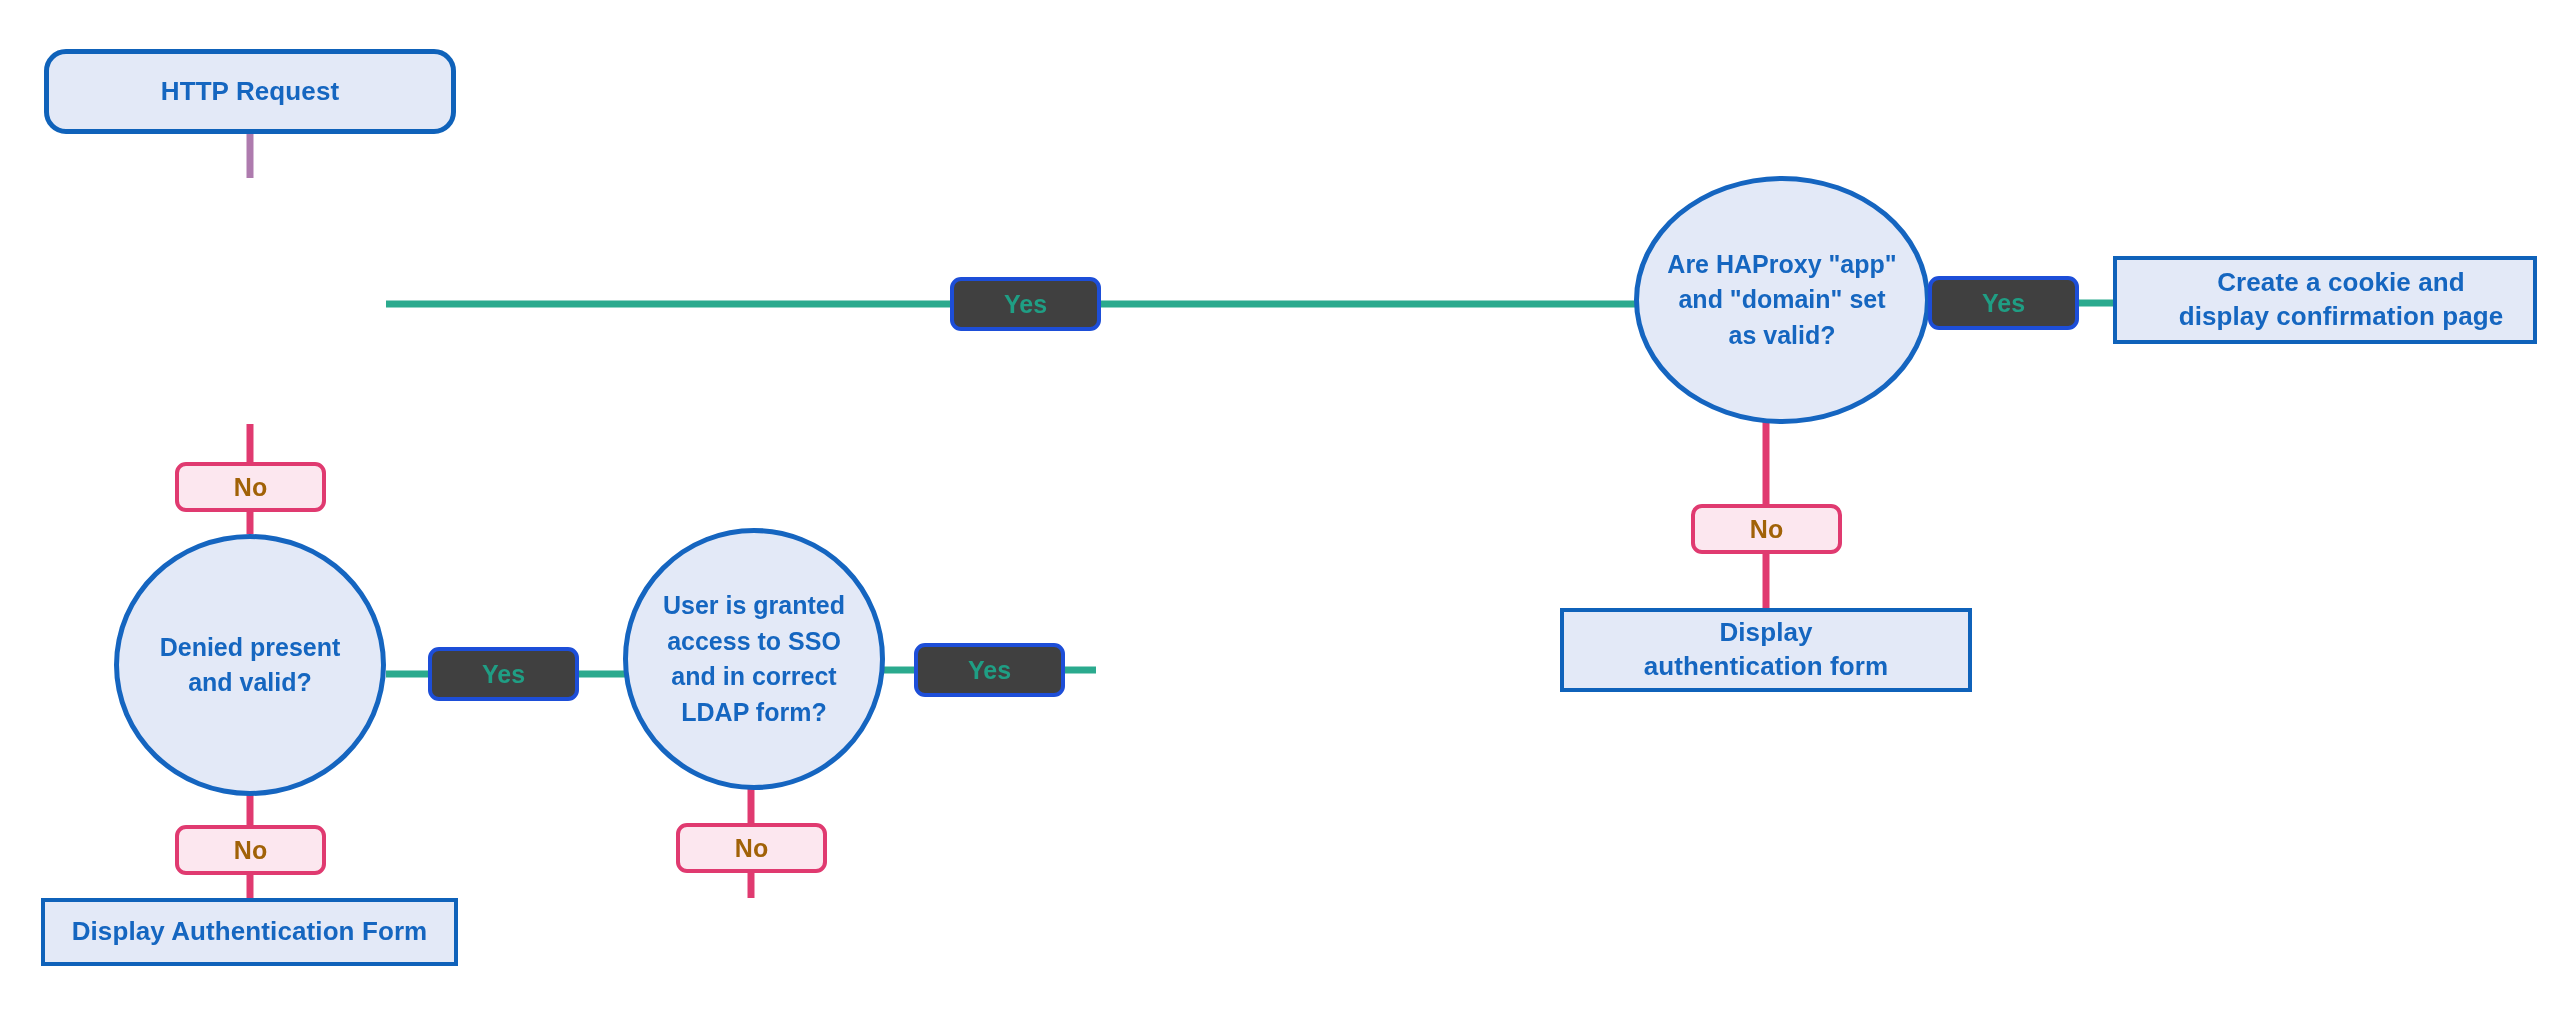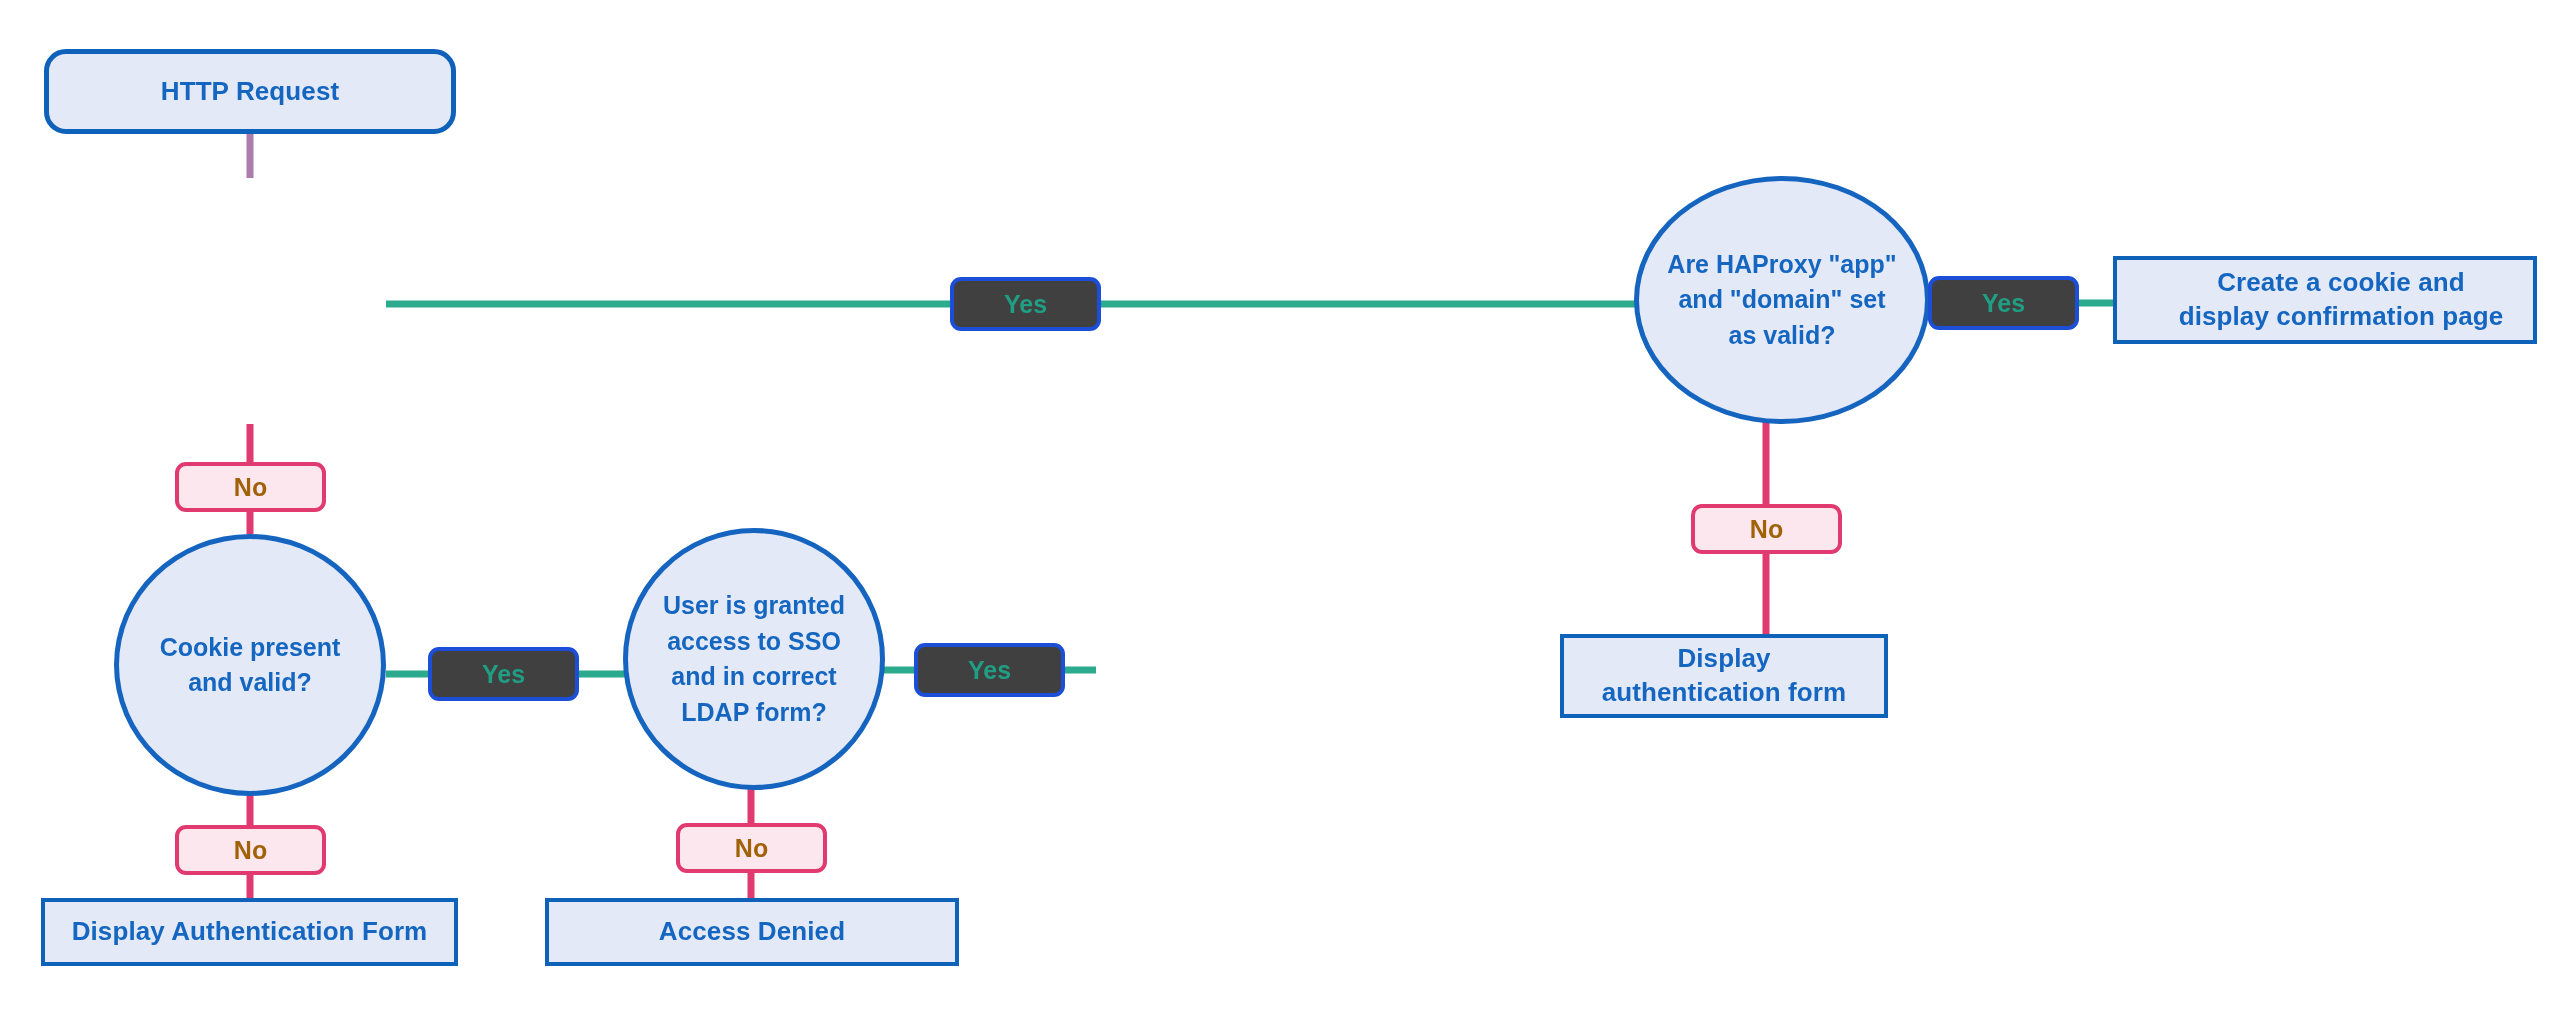--- a/index.html
+++ b/index.html
@@ -116,38 +116,37 @@
     <line x1="1928" y1="303" x2="1944" y2="303" stroke="#2BAA8E" stroke-width="7"></line>
     <line x1="2078" y1="303" x2="2113" y2="303" stroke="#2BAA8E" stroke-width="7"></line>
 
     <line x1="1766" y1="420" x2="1766" y2="504" stroke="#E03A70" stroke-width="7"></line>
     <line x1="1766" y1="554" x2="1766" y2="635" stroke="#E03A70" stroke-width="7"></line>
   </svg>
 
   <div class="node rect stadium" style="left:44px; top:49px; width:412px; height:85px;">HTTP Request</div>
 
 
-  <div class="node circle" style="left:114px; top:534px; width:272px; height:262px;">Cookie present
+  <div class="node circle" style="left:114px; top:534px; width:272px; height:262px;">Denied present
 and valid?</div>
 
   <div class="node circle" style="left:623px; top:528px; width:262px; height:262px;">User is granted
 access to SSO
 and in correct
 LDAP form?</div>
 
   <div class="node circle" style="left:1634px; top:176px; width:296px; height:248px;">Are HAProxy "app"
 and "domain" set
 as valid?</div>
 
   <div class="node rect" style="left:41px; top:898px; width:417px; height:68px;">Display Authentication Form</div>
 
-  <div class="node rect" style="left:545px; top:898px; width:414px; height:68px;">Access Denied</div>
 
 
-  <div class="node rect" style="left:1560px; top:634px; width:328px; height:84px;">Display
+  <div class="node rect" style="left:1560px; top:608px; width:412px; height:84px;">Display
 authentication form</div>
 
   <div class="node rect" style="left:2113px; top:256px; width:424px; height:88px;padding-left:32px;">Create a cookie and
 display confirmation page</div>
 
   <div class="elabel yes" style="left:950px; top:277px; width:151px; height:54px;">Yes</div>
 
   <div class="elabel no" style="left:175px; top:462px; width:151px; height:50px;">No</div>
 
   <div class="elabel yes" style="left:428px; top:647px; width:151px; height:54px;">Yes</div>

